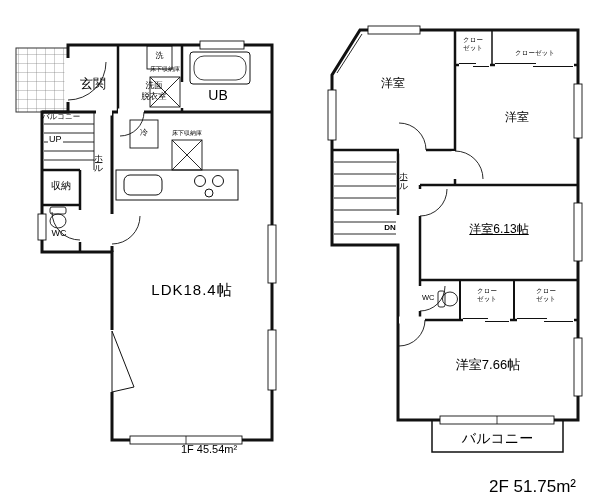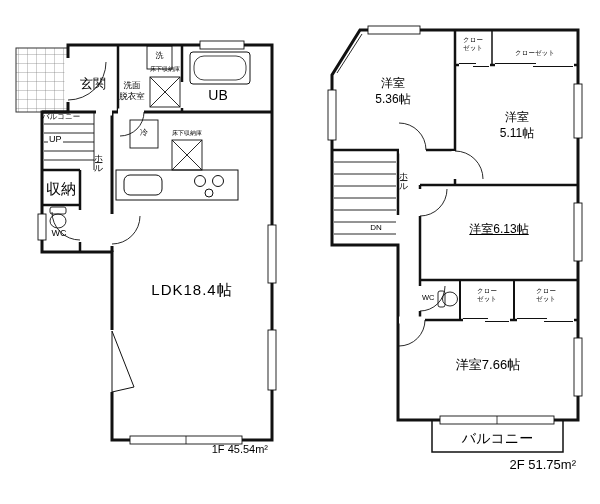--- a/index.html
+++ b/index.html
@@ -159,56 +159,54 @@
       </g>
       <line x1="497" y1="416" x2="497" y2="424" stroke="#111" stroke-width="0.8"></line>
       <path d="M 432 420 V 452 H 563 V 420" fill="none" stroke="#111" stroke-width="1.5"></path>
     </g>
   </svg>
 
   <div class="lbl c" style="left:70px;top:76px;width:46px;font-size:13px;">玄関</div>
   <div class="lbl" style="left:42px;top:112px;width:64px;font-size:7.5px;">バルコニー</div>
   <div class="lbl bg" style="left:48px;top:134px;font-size:9px;">UP</div>
   <div class="lbl v" style="left:92px;top:148px;height:60px;font-size:9px;">ホール</div>
-  <div class="lbl c" style="left:44px;top:179px;width:34px;font-size:15px;">収納</div>
+  <div class="lbl c" style="left:44px;top:179px;width:34px;font-size:10px;">収納</div>
   <div class="lbl c" style="left:44px;top:228px;width:30px;font-size:9px;">WC</div>
-  <div class="lbl c" style="left:117px;top:80px;width:30px;font-size:8.5px;">
+  <div class="lbl c" style="left:117px;top:80px;width:30px;font-size:8.5px;padding-left:22px;">
     <span>洗面</span>
     <span>脱衣室</span>
   </div>
   <div class="lbl c" style="left:147px;top:51px;width:25px;font-size:8px;">洗</div>
   <div class="lbl c" style="left:141px;top:66px;width:48px;font-size:6px;">床下収納庫</div>
   <div class="lbl c" style="left:130px;top:128px;width:28px;font-size:8px;">冷</div>
   <div class="lbl c" style="left:163px;top:130px;width:48px;font-size:6px;">床下収納庫</div>
   <div class="lbl c" style="left:188px;top:86px;width:60px;font-size:14px;">UB</div>
   <div class="lbl c" style="left:112px;top:247px;width:160px;font-size:15px;letter-spacing:1px;margin-top:33px;">LDK18.4帖</div>
-  <div class="lbl r" style="left:150px;top:442px;width:118px;font-size:11px;">1F 45.54m²</div>
+  <div class="lbl r" style="left:150px;top:442px;width:118px;font-size:11px;text-align:center;">1F 45.54m²</div>
 
   <div class="lbl c" style="left:336px;top:76px;width:114px;font-size:12px;">
     <span>洋室</span>
-    <span>5.36帖</span>
   </div>
   <div class="lbl c" style="left:455px;top:36px;width:36px;font-size:6.5px;">
     <span>クロー</span>
     <span>ゼット</span>
   </div>
   <div class="lbl c" style="left:494px;top:49px;width:82px;font-size:6.5px;">クローゼット</div>
   <div class="lbl c" style="left:458px;top:110px;width:118px;font-size:12px;">
     <span>洋室</span>
-    <span>5.11帖</span>
   </div>
   <div class="lbl v" style="left:397px;top:166px;height:52px;font-size:9px;">ホール</div>
-  <div class="lbl c bg" style="left:363px;top:223px;width:24px;font-size:8px;">DN</div>
+  <div class="lbl c bg" style="left:377px;top:223px;width:24px;font-size:8px;font-weight:bold;">DN</div>
   <div class="lbl c" style="left:420px;top:222px;width:158px;font-size:12px;text-decoration:underline;">洋室6.13帖</div>
   <div class="lbl" style="left:422px;top:293px;font-size:7.5px;">WC</div>
   <div class="lbl c" style="left:461px;top:287px;width:52px;font-size:6.5px;">
     <span>クロー</span>
     <span>ゼット</span>
   </div>
   <div class="lbl c" style="left:515px;top:287px;width:62px;font-size:6.5px;">
     <span>クロー</span>
     <span>ゼット</span>
   </div>
   <div class="lbl c" style="left:398px;top:357px;width:180px;font-size:13px;">洋室7.66帖</div>
   <div class="lbl c" style="left:432px;top:429px;width:131px;font-size:14px;">バルコニー</div>
-  <div class="lbl r" style="left:450px;top:457px;width:126px;font-size:13px;">2F 51.75m²</div>
+  <div class="lbl r" style="left:450px;top:476px;width:126px;font-size:17px;">2F 51.75m²</div>
 
 </div>
 
 </body></html>

